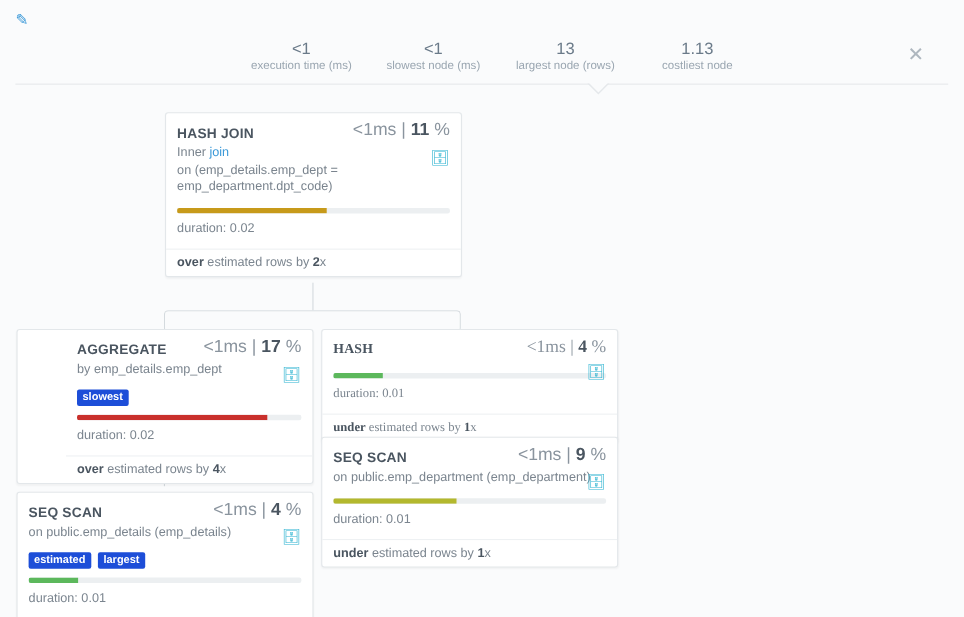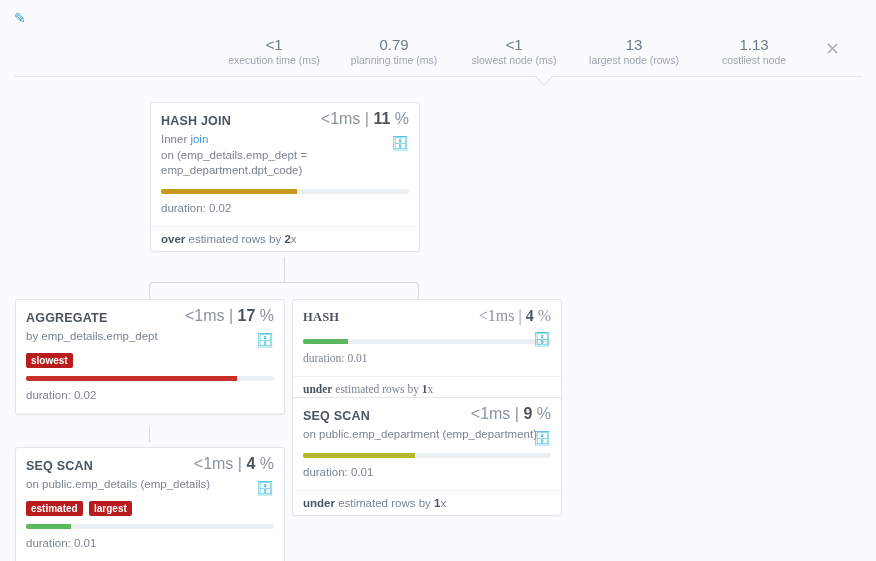--- a/index.html
+++ b/index.html
@@ -91,21 +91,21 @@
   .db-icon {
     position: absolute;
     right: 10px;
     top: 2px;
     color: #2fb4d1;
     font-size: 14px;
   }
   .tags { padding: 2px 10px 4px 10px; }
   .tag {
     display: inline-block;
-    background: #b91c1c;
+    background: #1d4ed8;
     color: #fff;
     border-radius: 2px;
     font-size: 10px;
     padding: 2px 5px;
     margin-right: 3px;
     font-weight: 600;
   }
   .bar-wrap {
     margin: 4px 10px 2px 10px;
     height: 5px;
@@ -140,24 +140,20 @@
   <div class="title-row">
     <span class="pencil">✎</span>
   </div>
   <div class="metrics-row">
     <div style="flex:0 0 200px"></div>
     <div class="metric">
       <div class="val">&lt;1</div>
       <div class="lbl">execution time (ms)</div>
     </div>
     <div class="metric">
-      <div class="val">0.79</div>
-      <div class="lbl">planning time (ms)</div>
-    </div>
-    <div class="metric">
       <div class="val">&lt;1</div>
       <div class="lbl">slowest node (ms)</div>
     </div>
     <div class="metric">
       <div class="val">13</div>
       <div class="lbl">largest node (rows)</div>
     </div>
     <div class="metric">
       <div class="val">1.13</div>
       <div class="lbl">costliest node</div>
@@ -185,37 +181,38 @@
       <span class="db-icon">🗄</span>
     </div>
     <div class="bar-wrap">
         <div class="bar" style="width:55%;background:#c79a1a"></div>
       </div>
     <div class="row"><span>duration: </span><span>0.02</span></div>
     <div class="sep"></div>
     <div class="row"><b>over</b><span> estimated rows by </span><b>2</b><span>x</span></div>
   </div>
 
-  <div class="node" style="left:15px; top:212px;">
+  <div class="node" style="left:15px; top:212px;padding-left:44px;">
     <div class="node-head">
       <span class="node-title">AGGREGATE</span>
       <span class="node-time"><span>&lt;1ms</span> | <b>17</b><span> %</span></span>
     </div>
     <div class="node-body">
       <span>by </span><span>emp_details.emp_dept</span>
       <span class="db-icon">🗄</span>
     </div>
     <div class="tags">
       <span class="tag">slowest</span>
     </div>
     <div class="bar-wrap">
         <div class="bar" style="width:85%;background:#c9302c"></div>
       </div>
     <div class="row"><span>duration: </span><span>0.02</span></div>
     <div class="sep"></div>
+    <div class="row"><b>over</b><span> estimated rows by </span><b>4</b><span>x</span></div>
   </div>
 
   <div class="node" style="left:15px; top:360px;">
     <div class="node-head">
       <span class="node-title">SEQ SCAN</span>
       <span class="node-time"><span>&lt;1ms</span> | <b>4</b><span> %</span></span>
     </div>
     <div class="node-body">
       <span>on </span><span>public.emp_details (emp_details)</span>
       <span class="db-icon">🗄</span>

